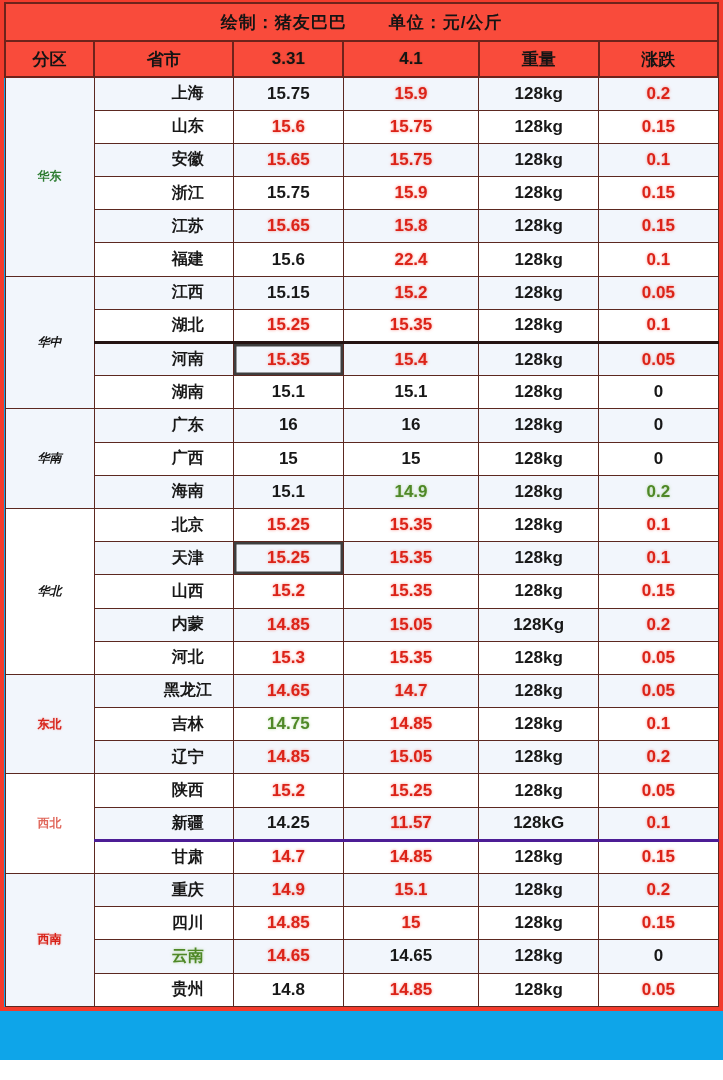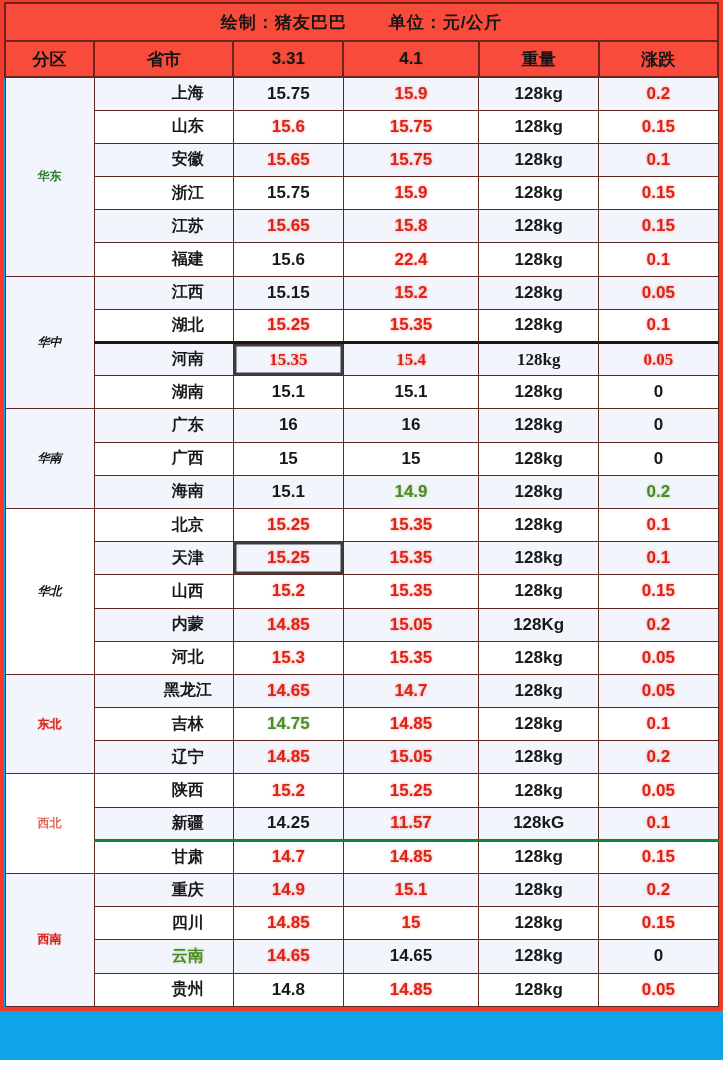--- a/index.html
+++ b/index.html
@@ -44,22 +44,22 @@
   .c-black{color:#181818;}
   .c-red{color:#DB2318;text-shadow:0 0 3px rgba(246,110,100,.75);}
   .c-green{color:#4F8827;text-shadow:0 0 3px rgba(130,190,90,.55);}
 
   .rc-green{color:#2E7D32;}
   .rc-black{color:#141414;font-style:italic;}
   .rc-red{color:#D7231A;text-shadow:0 0 2px rgba(240,95,85,.55);}
   .rc-salmon{color:#E0685C;}
 
   td.boxed{box-shadow:inset 0 0 0 2.5px #3E3E3E;}
-  tr.divider-top td{border-top:3px solid #241312;font-family:Liberation Serif, serif;}
-  tr.divider-bottom td{border-bottom:3px solid #15803d;margin-top:36px;}
+  tr.divider-top td{border-top:3px solid #241312;}
+  tr.divider-bottom td{border-bottom:3px solid #4c1d95;margin-top:36px;}
 </style>
 </head>
 <body>
 
 <div class="sheet">
   <div class="frame">
     <table>
       <colgroup>
         <col class="c-region">
           <col class="c-prov">

